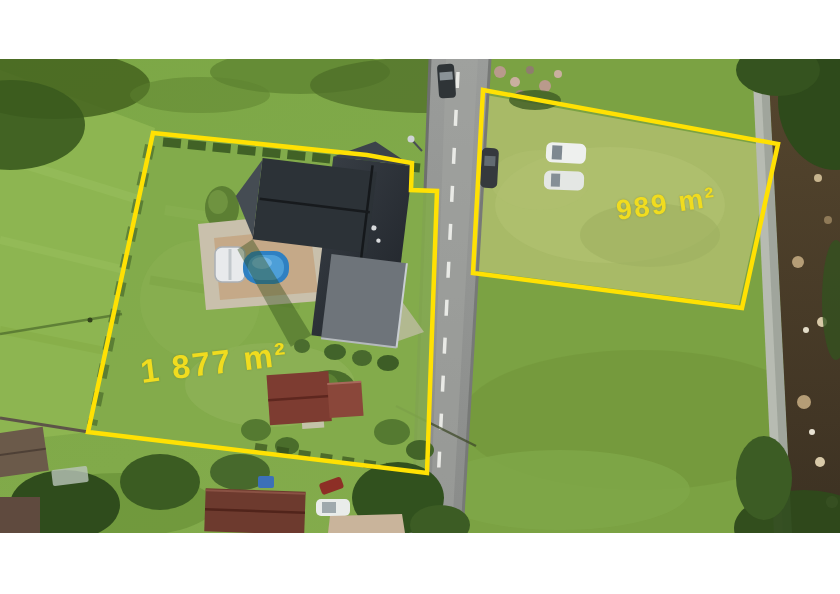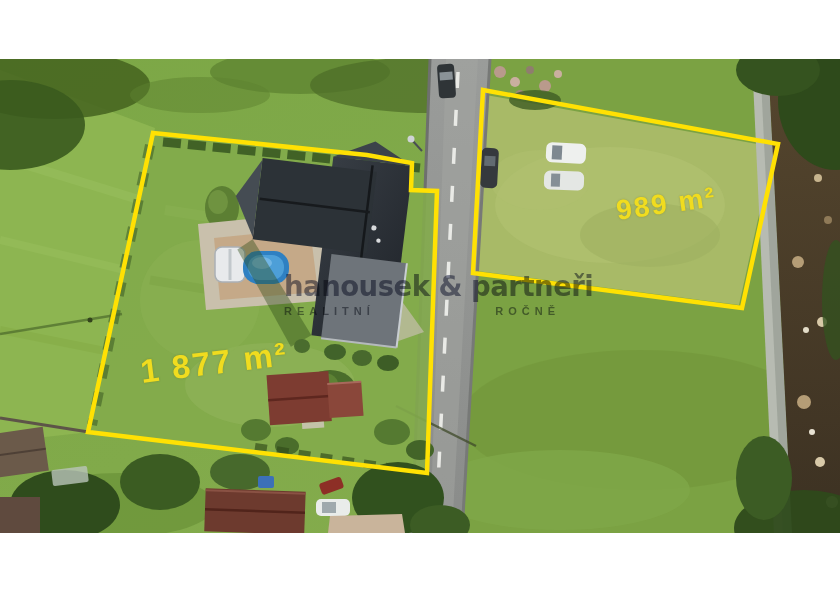--- a/index.html
+++ b/index.html
@@ -247,23 +247,16 @@
         </g>
         <polygon points="330,516 402,514 405,533 328,533" fill="#c9b49b"></polygon>
       </g>
     </g>
 
     <polygon points="153,133 367,155 412,163 411,190 437,191 427,473 88,432" fill="none" stroke="#ffe103" stroke-width="4.5" stroke-linejoin="miter"></polygon>
     <polygon points="483,90 778,144 742,308 473,273" fill="none" stroke="#ffe103" stroke-width="4.5" stroke-linejoin="miter"></polygon>
   </svg>
   </div>
 
-  <div class="watermark">
-    <div class="wm-title">hanousek &amp; partneři</div>
-    <div class="wm-sub">
-      <span>REALITNÍ</span>
-      <span>ROČNĚ</span>
-    </div>
-  </div>
 
   <div class="area-label left">1 877 m²</div>
   <div class="area-label right">989 m²</div>
 </div>
 
 </body></html>

